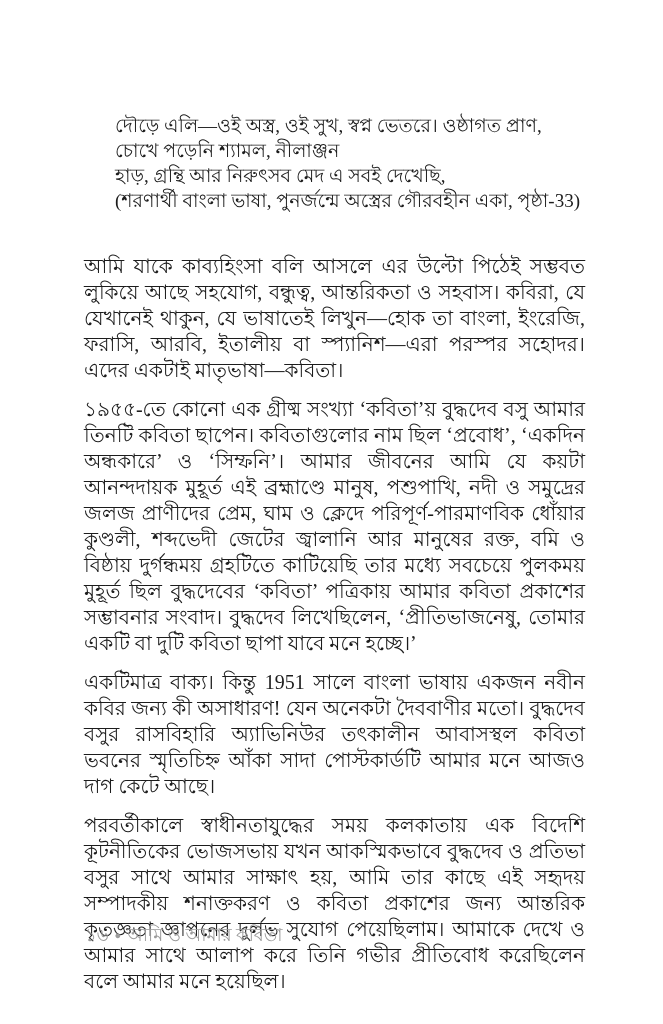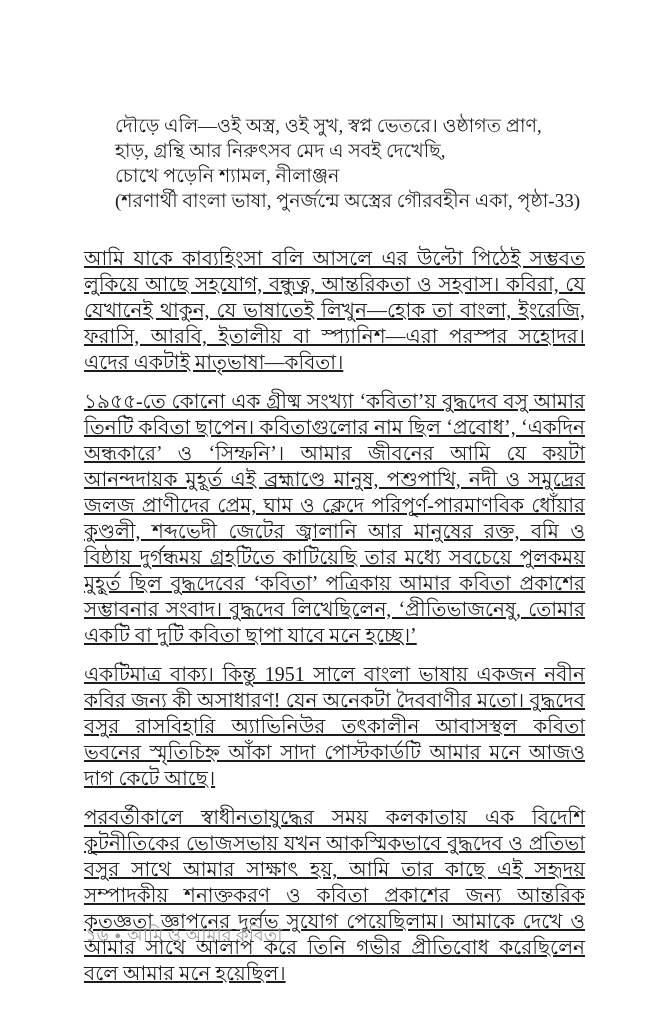--- a/index.html
+++ b/index.html
@@ -30,22 +30,21 @@
     line-height: 25px;
     text-align: left;
   }
   .poem-line {
     white-space: nowrap;
   }
   .poem-citation {
     white-space: nowrap;
   }
   .body-paragraphs {
-    margin-top: 32px;
-    text-decoration: underline;
+    margin-top: 40px;
   }
   .para {
     font-size: 20px;
     line-height: 26px;
     text-align: justify;
     text-justify: inter-word;
     margin: 0 0 13px 0;
   }
   .footer {
     position: absolute;
@@ -65,22 +64,22 @@
   }
 </style>
 </head>
 <body>
 
 <div class="page">
   <div class="content">
 
     <div class="poem-block">
       <div class="poem-line">দৌড়ে এলি—ওই অস্ত্র, ওই সুখ, স্বপ্ন ভেতরে। ওষ্ঠাগত প্রাণ,</div>
+      <div class="poem-line">চোখে পড়েনি শ্যামল, নীলাঞ্জন</div>
       <div class="poem-line">হাড়, গ্রন্থি আর নিরুৎসব মেদ এ সবই দেখেছি,</div>
-      <div class="poem-line">চোখে পড়েনি শ্যামল, নীলাঞ্জন</div>
       <div class="poem-citation">(শরণার্থী বাংলা ভাষা, পুনর্জন্মে অস্ত্রের গৌরবহীন একা, পৃষ্ঠা-33)</div>
     </div>
 
     <div class="body-paragraphs">
       <p class="para">আমি যাকে কাব্যহিংসা বলি আসলে এর উল্টো পিঠেই সম্ভবত লুকিয়ে আছে সহযোগ, বন্ধুত্ব, আন্তরিকতা ও সহবাস। কবিরা, যে যেখানেই থাকুন, যে ভাষাতেই লিখুন—হোক তা বাংলা, ইংরেজি, ফরাসি, আরবি, ইতালীয় বা স্প্যানিশ—এরা পরস্পর সহোদর। এদের একটাই মাতৃভাষা—কবিতা।</p>
       <p class="para">১৯৫৫-তে কোনো এক গ্রীষ্ম সংখ্যা ‘কবিতা’য় বুদ্ধদেব বসু আমার তিনটি কবিতা ছাপেন। কবিতাগুলোর নাম ছিল ‘প্রবোধ’, ‘একদিন অন্ধকারে’ ও ‘সিম্ফনি’। আমার জীবনের আমি যে কয়টা আনন্দদায়ক মুহূর্ত এই ব্রহ্মাণ্ডে মানুষ, পশুপাখি, নদী ও সমুদ্রের জলজ প্রাণীদের প্রেম, ঘাম ও ক্লেদে পরিপূর্ণ-পারমাণবিক ধোঁয়ার কুণ্ডলী, শব্দভেদী জেটের জ্বালানি আর মানুষের রক্ত, বমি ও বিষ্ঠায় দুর্গন্ধময় গ্রহটিতে কাটিয়েছি তার মধ্যে সবচেয়ে পুলকময় মুহূর্ত ছিল বুদ্ধদেবের ‘কবিতা’ পত্রিকায় আমার কবিতা প্রকাশের সম্ভাবনার সংবাদ। বুদ্ধদেব লিখেছিলেন, ‘প্রীতিভাজনেষু, তোমার একটি বা দুটি কবিতা ছাপা যাবে মনে হচ্ছে।’</p>
       <p class="para">একটিমাত্র বাক্য। কিন্তু 1951 সালে বাংলা ভাষায় একজন নবীন কবির জন্য কী অসাধারণ! যেন অনেকটা দৈববাণীর মতো। বুদ্ধদেব বসুর রাসবিহারি অ্যাভিনিউর তৎকালীন আবাসস্থল কবিতা ভবনের স্মৃতিচিহ্ন আঁকা সাদা পোস্টকার্ডটি আমার মনে আজও দাগ কেটে আছে।</p>
       <p class="para">পরবর্তীকালে স্বাধীনতাযুদ্ধের সময় কলকাতায় এক বিদেশি কূটনীতিকের ভোজসভায় যখন আকস্মিকভাবে বুদ্ধদেব ও প্রতিভা বসুর সাথে আমার সাক্ষাৎ হয়, আমি তার কাছে এই সহৃদয় সম্পাদকীয় শনাক্তকরণ ও কবিতা প্রকাশের জন্য আন্তরিক কৃতজ্ঞতা জ্ঞাপনের দুর্লভ সুযোগ পেয়েছিলাম। আমাকে দেখে ও আমার সাথে আলাপ করে তিনি গভীর প্রীতিবোধ করেছিলেন বলে আমার মনে হয়েছিল।</p>
     </div>
 

